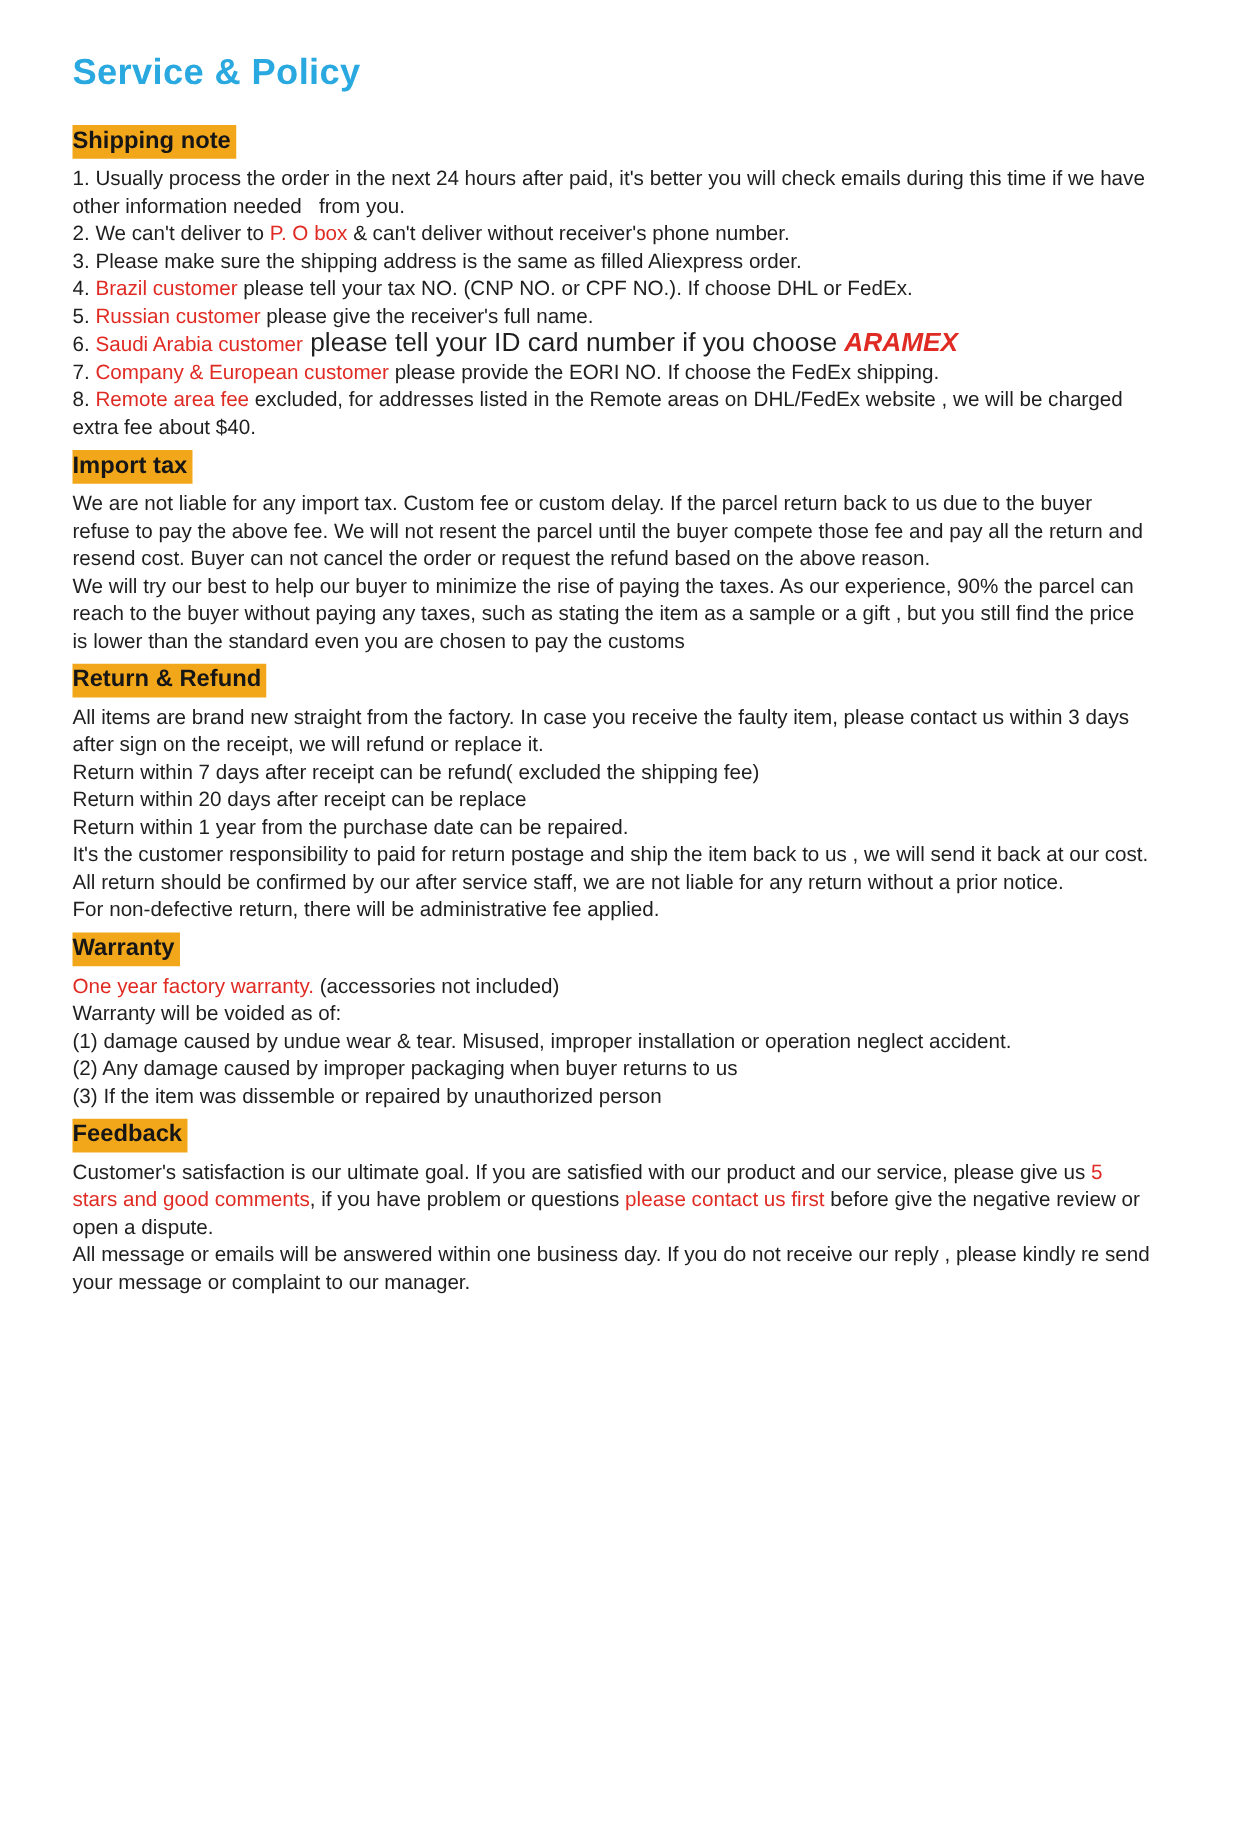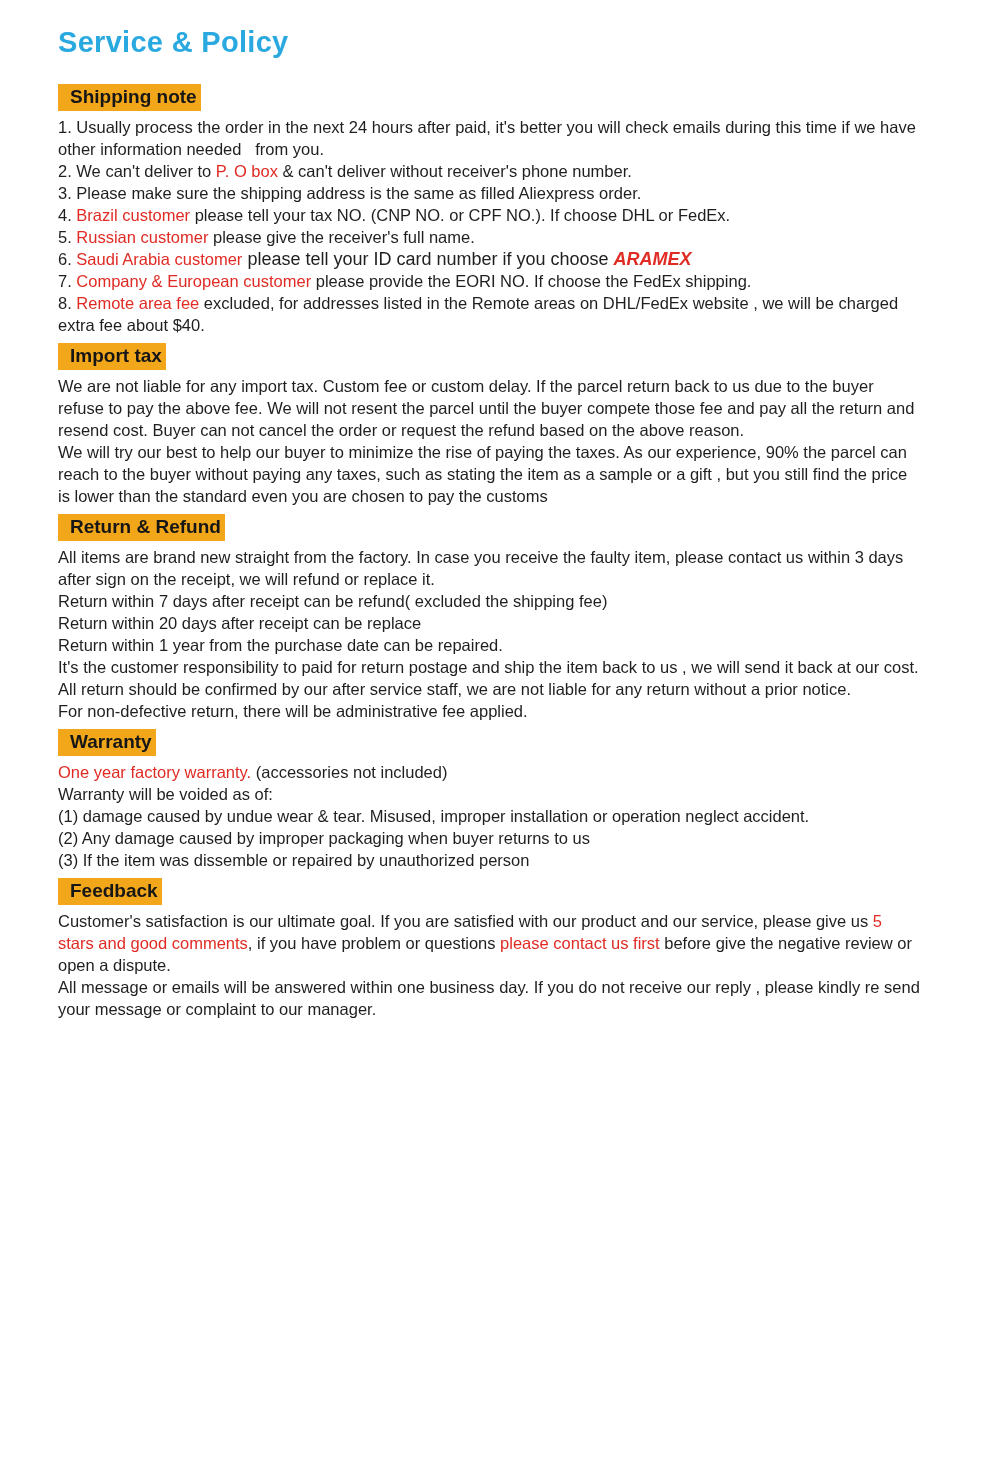--- a/index.html
+++ b/index.html
@@ -4,47 +4,48 @@
 <style>
   html, body { margin: 0; padding: 0; }
   body {
     width: 1000px;
     background: #ffffff;
     font-family: "Liberation Sans", "DejaVu Sans", sans-serif;
     color: #1f1f1f;
   }
   .page {
     padding: 26px 80px 40px 58px;
+    margin-top: 16px;
   }
   .page-title {
     font-size: 29px;
     font-weight: bold;
     color: var(--title, #29a9e0);
     margin: 0 0 18px 0;
     letter-spacing: 0.3px;
   }
   .hl {
     display: inline-block;
     background: var(--highlight, #f2a71b);
     color: #161616;
     font-weight: bold;
     font-size: 19px;
     line-height: 24px;
-    padding: 1px 4px 2px 12px;
+    padding: 1px 4px 2px 0;
     margin: 7px 0 5px 0;
   }
   .para {
     margin: 0;
     font-size: 16.5px;
     line-height: 22px;
     white-space: pre-wrap;
   }
   .red { color: var(--red, #e02b24); }
   .redbold { color: var(--red, #e02b24); font-weight: bold; font-style: italic; }
-  .lg { font-size: 18px; }
+  .lg { font-size: 21px; }
 </style>
 </head>
 <body>
 
 <div class="page">
   <h1 class="page-title">Service &amp; Policy</h1>
   <div>
       <section><div class="hl">Shipping note</div><p class="para"><span>1. Usually process the order in the next 24 hours after paid, it's better you will check emails during this time if we have other information needed   from you.</span></p><p class="para"><span>2. We can't deliver to </span><span class="red">P. O box</span><span> &amp; can't deliver without receiver's phone number.</span></p><p class="para"><span>3. Please make sure the shipping address is the same as filled Aliexpress order.</span></p><p class="para"><span>4. </span><span class="red">Brazil customer</span><span> please tell your tax NO. (CNP NO. or CPF NO.). If choose DHL or FedEx.</span></p><p class="para"><span>5. </span><span class="red">Russian customer</span><span> please give the receiver's full name.</span></p><p class="para"><span>6. </span><span class="red">Saudi Arabia customer</span><span class="lg"> please tell your ID card number if you choose </span><span class="redbold lg">ARAMEX</span></p><p class="para"><span>7. </span><span class="red">Company &amp; European customer</span><span> please provide the EORI NO. If choose the FedEx shipping.</span></p><p class="para"><span>8. </span><span class="red">Remote area fee</span><span> excluded, for addresses listed in the Remote areas on DHL/FedEx website , we will be charged extra fee about $40.</span></p></section>
       <section><div class="hl">Import tax</div><p class="para"><span>We are not liable for any import tax. Custom fee or custom delay. If the parcel return back to us due to the buyer refuse to pay the above fee. We will not resent the parcel until the buyer compete those fee and pay all the return and resend cost. Buyer can not cancel the order or request the refund based on the above reason.</span></p><p class="para"><span>We will try our best to help our buyer to minimize the rise of paying the taxes. As our experience, 90% the parcel can reach to the buyer without paying any taxes, such as stating the item as a sample or a gift , but you still find the price is lower than the standard even you are chosen to pay the customs</span></p></section>
       <section><div class="hl">Return &amp; Refund</div><p class="para"><span>All items are brand new straight from the factory. In case you receive the faulty item, please contact us within 3 days after sign on the receipt, we will refund or replace it.</span></p><p class="para"><span>Return within 7 days after receipt can be refund( excluded the shipping fee)</span></p><p class="para"><span>Return within 20 days after receipt can be replace</span></p><p class="para"><span>Return within 1 year from the purchase date can be repaired.</span></p><p class="para"><span>It's the customer responsibility to paid for return postage and ship the item back to us , we will send it back at our cost.</span></p><p class="para"><span>All return should be confirmed by our after service staff, we are not liable for any return without a prior notice.</span></p><p class="para"><span>For non-defective return, there will be administrative fee applied.</span></p></section>

